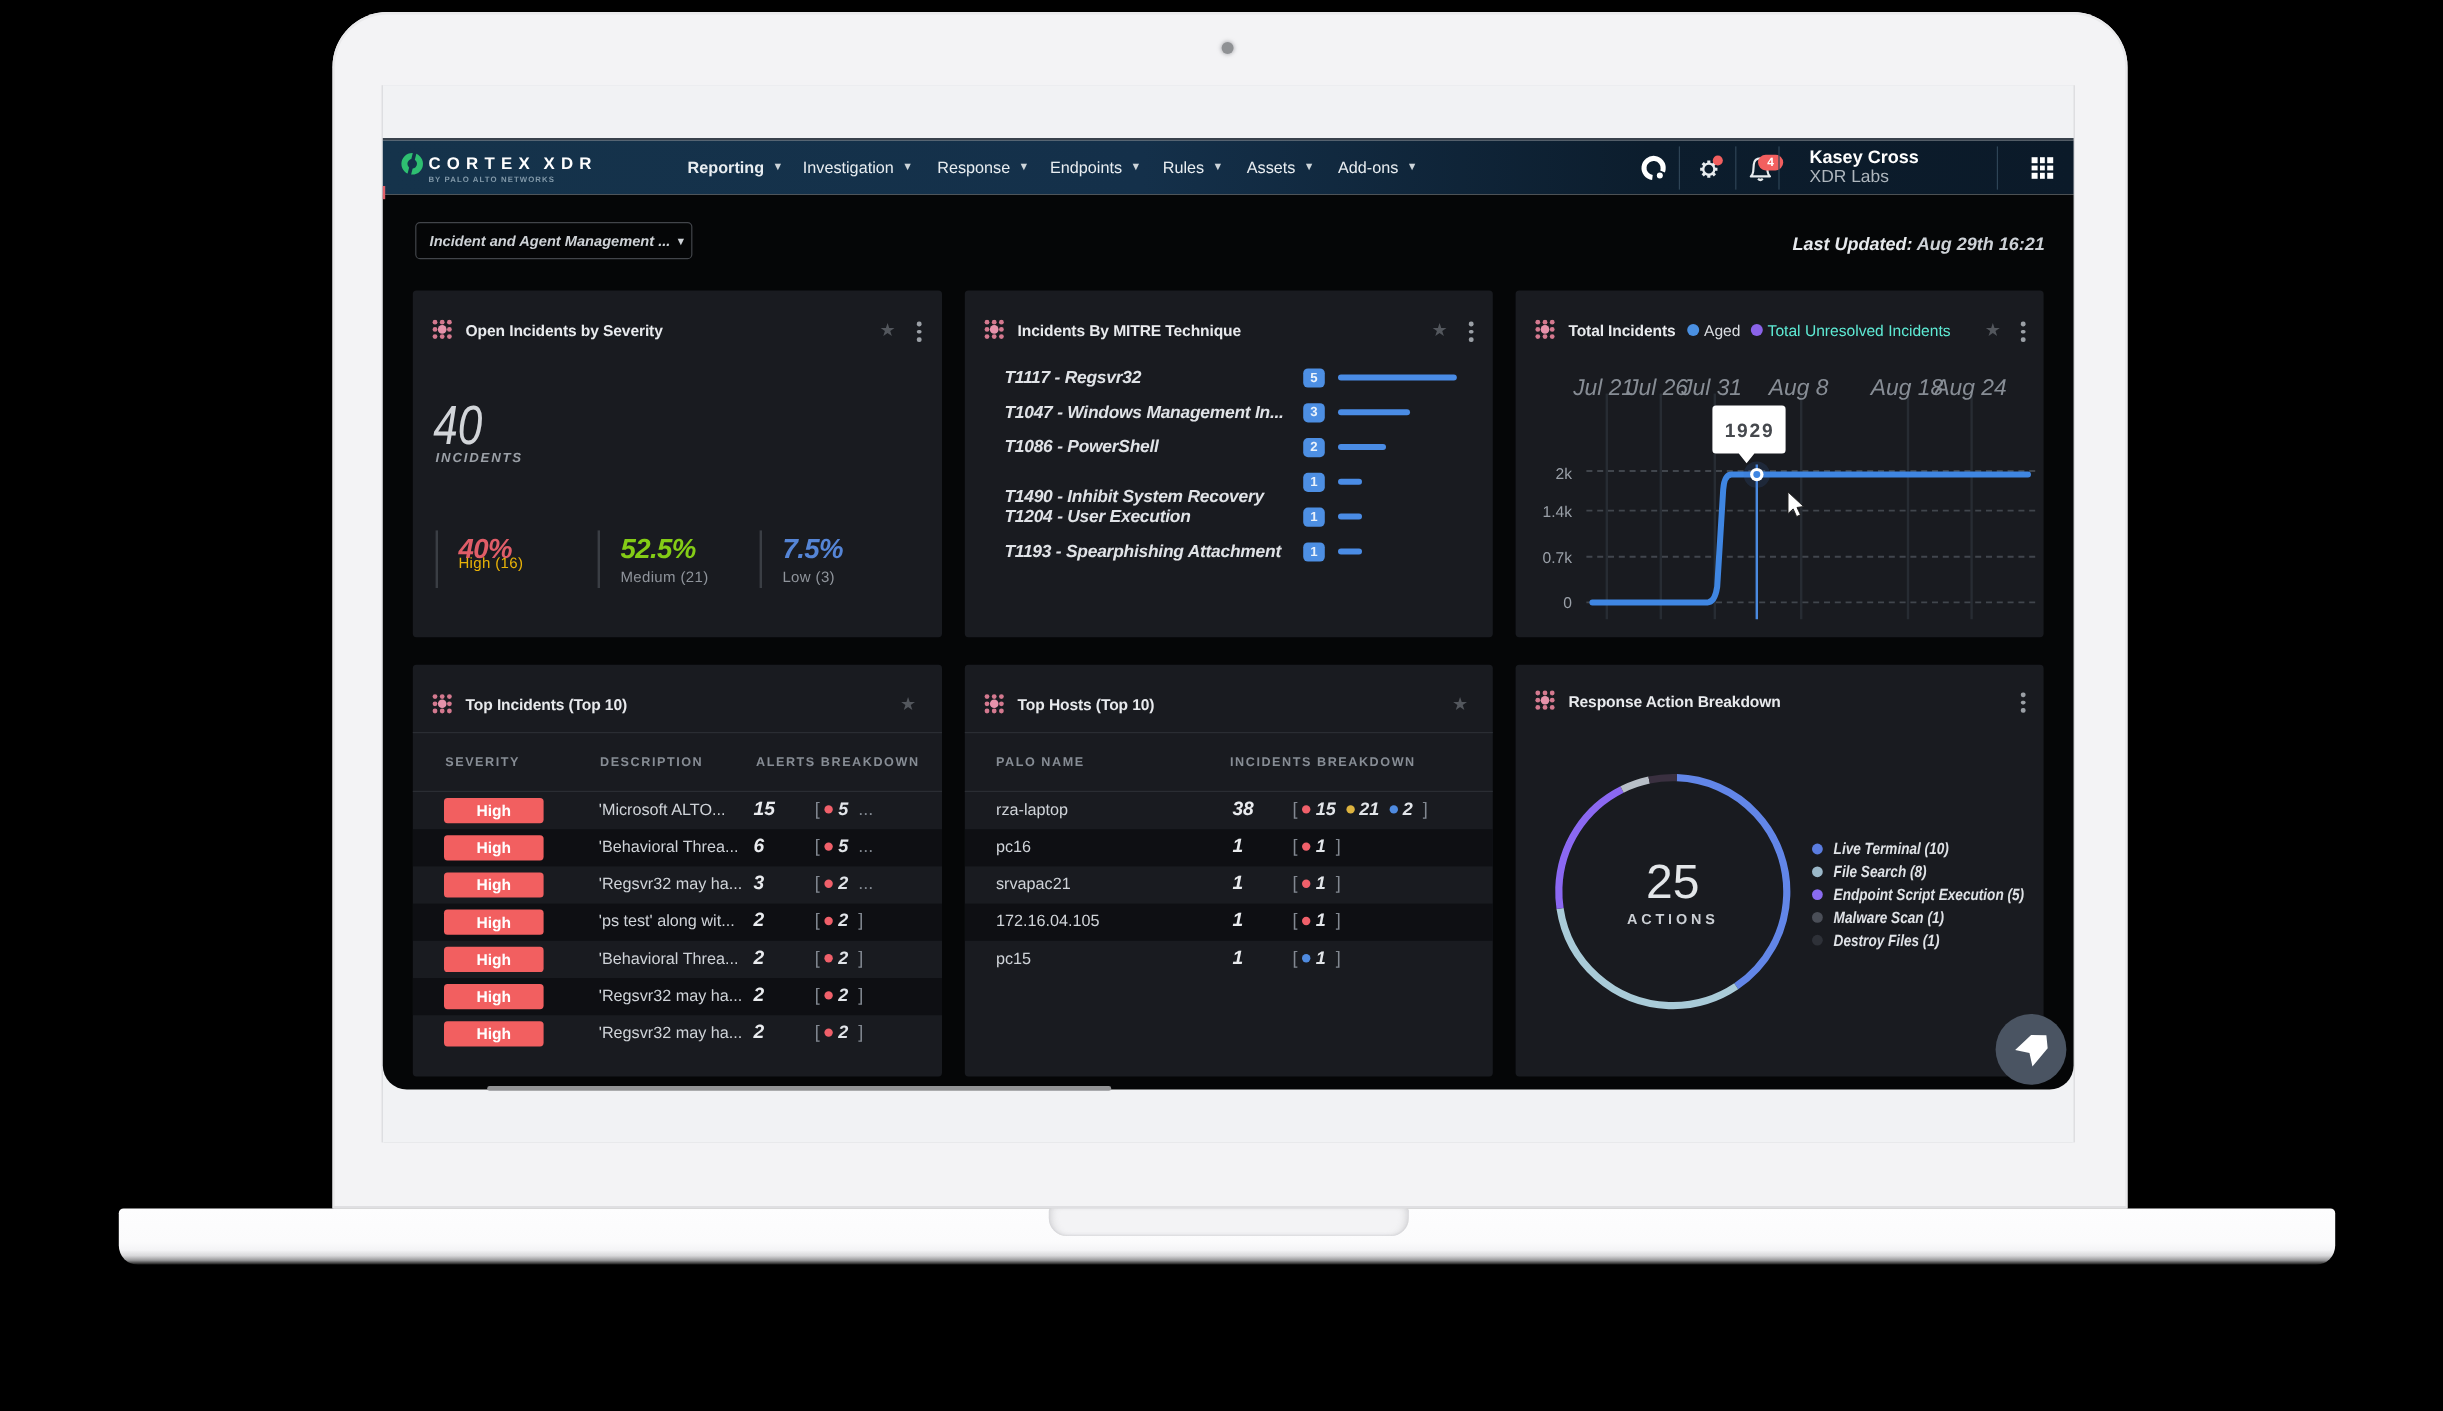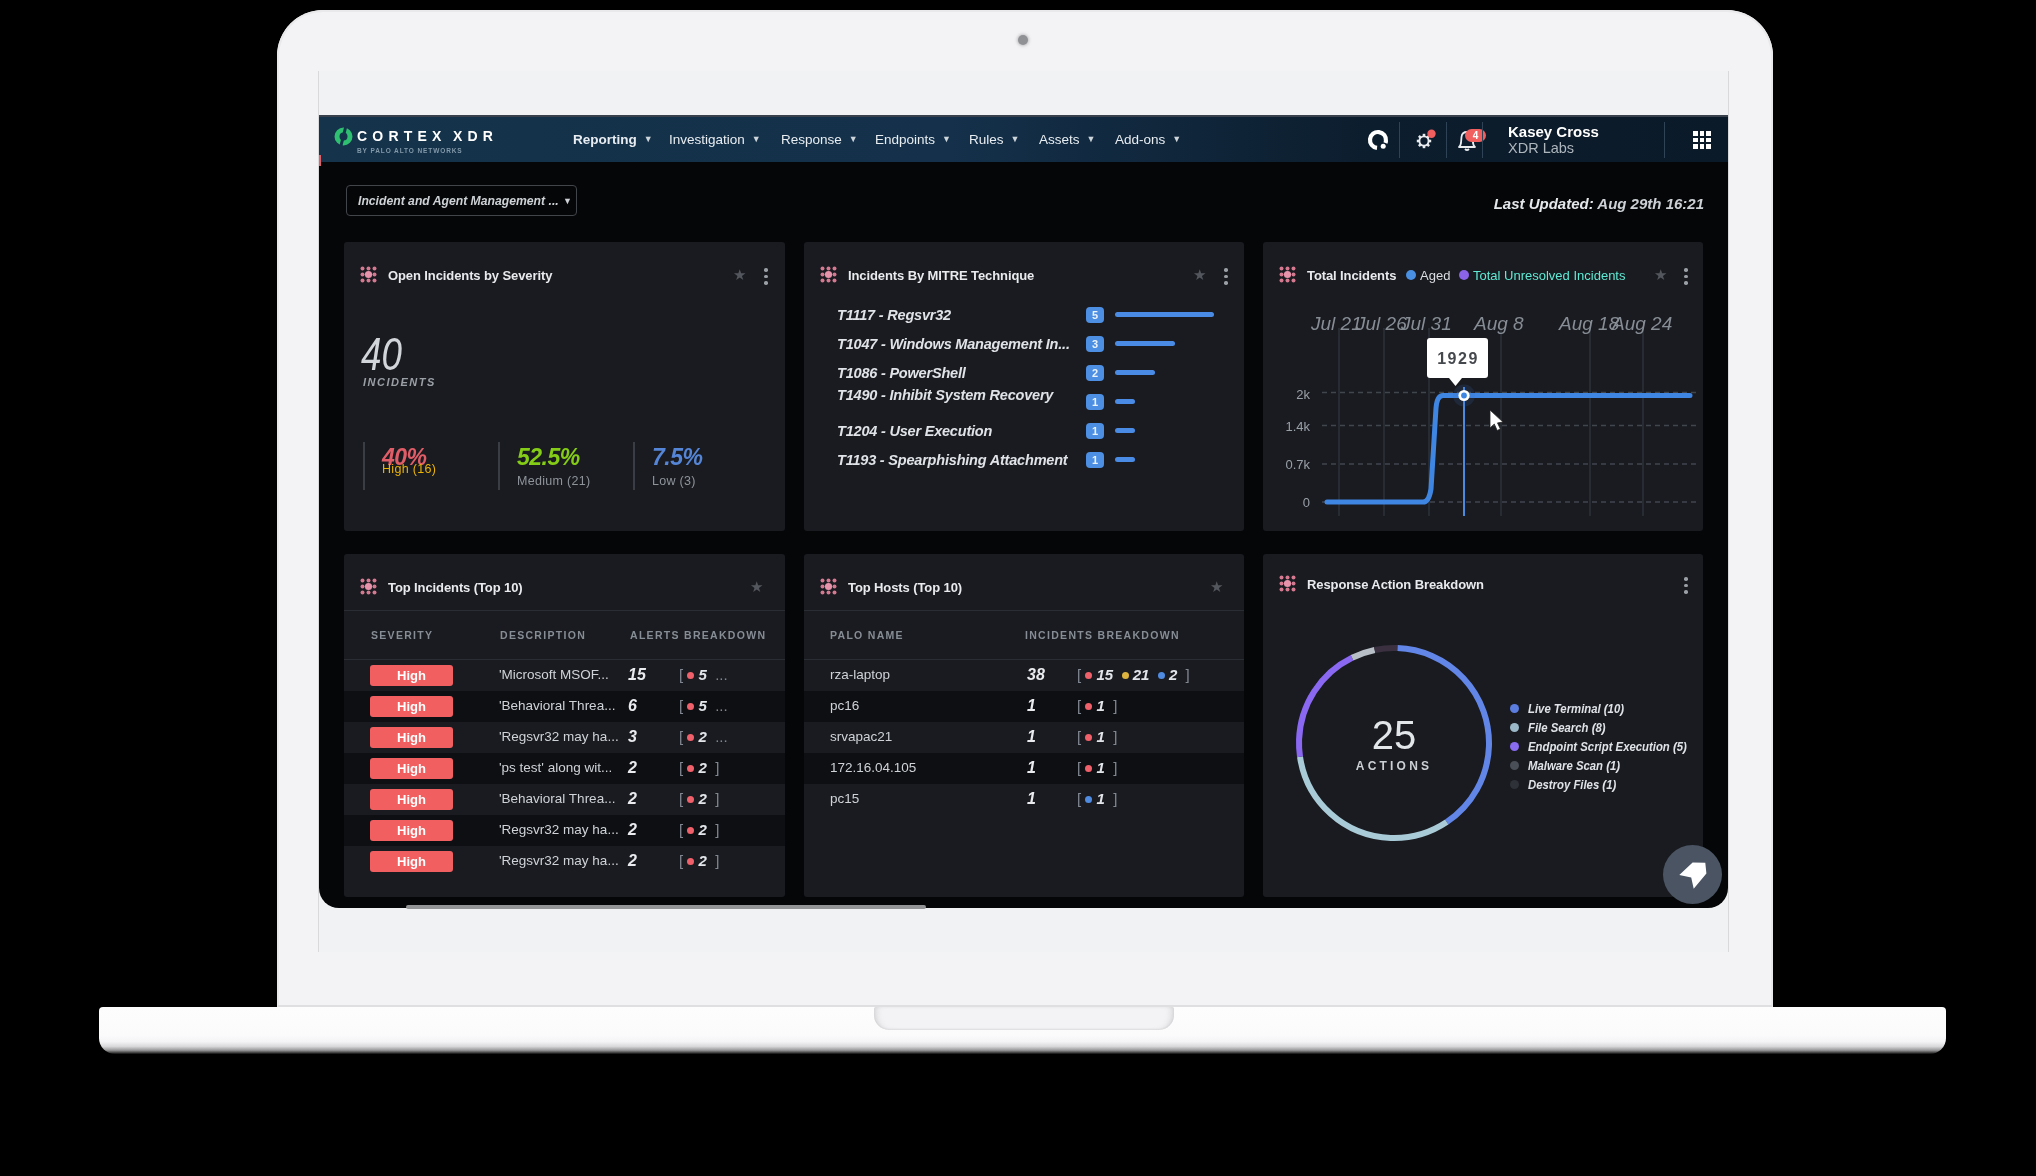--- a/index.html
+++ b/index.html
@@ -207,21 +207,21 @@
   </div>
   <div class="abs mrow" style="top:305px">
     <span class="mlab">T1117 - Regsvr32</span>
   </div>
   <div class="abs mrow" style="top:334px">
     <span class="mlab">T1047 - Windows Management In...</span>
   </div>
   <div class="abs mrow" style="top:363px">
     <span class="mlab">T1086 - PowerShell</span>
   </div>
-  <div class="abs mrow" style="top:385px">
+  <div class="abs mrow" style="top:404px">
     <span class="mlab">T1490 - Inhibit System Recovery</span>
   </div>
   <div class="abs mrow" style="top:421px">
     <span class="mlab">T1204 - User Execution</span>
   </div>
   <div class="abs mrow" style="top:450px">
     <span class="mlab">T1193 - Spearphishing Attachment</span>
   </div>
   <div class="abs mbadge" style="top:307px">5</div>
 <div class="abs mbar" style="top:312px;width:99px"></div>
@@ -301,21 +301,21 @@
   <div class="abs sep" style="left:344px;top:610px;width:441px"></div>
   <div class="abs colhead" style="left:371px;top:629px">SEVERITY</div>
   <div class="abs colhead" style="left:500px;top:629px">DESCRIPTION</div>
   <div class="abs colhead" style="left:630px;top:629px">ALERTS BREAKDOWN</div>
   <div class="abs sep" style="left:344px;top:659px;width:441px"></div>
   <div class="abs rowdark" style="left:344px;top:690.5px;width:441px;height:31px"></div>
   <div class="abs rowdark" style="left:344px;top:752.5px;width:441px;height:31px"></div>
   <div class="abs rowdark" style="left:344px;top:814.5px;width:441px;height:31px"></div>
 
   <div class="abs pill" style="left:370px;top:665px">High</div>
-  <div class="abs desc" style="left:499px;top:667px">'Microsoft MSOF...</div>
+  <div class="abs desc" style="left:499px;top:667px">'Microsoft ALTO...</div>
   <div class="abs cnt" style="left:628px;top:666px">15</div>
   <div class="abs brk" style="left:679px;top:666px">[ <span class="dot" style="background:#f0606a"></span> <b>5</b> &nbsp;...</div>
 
   <div class="abs pill" style="left:370px;top:696px">High</div>
   <div class="abs desc" style="left:499px;top:698px">'Behavioral Threa...</div>
   <div class="abs cnt" style="left:628px;top:697px">6</div>
   <div class="abs brk" style="left:679px;top:697px">[ <span class="dot" style="background:#f0606a"></span> <b>5</b> &nbsp;...</div>
 
   <div class="abs pill" style="left:370px;top:727px">High</div>
   <div class="abs desc" style="left:499px;top:729px">'Regsvr32 may ha...</div>

